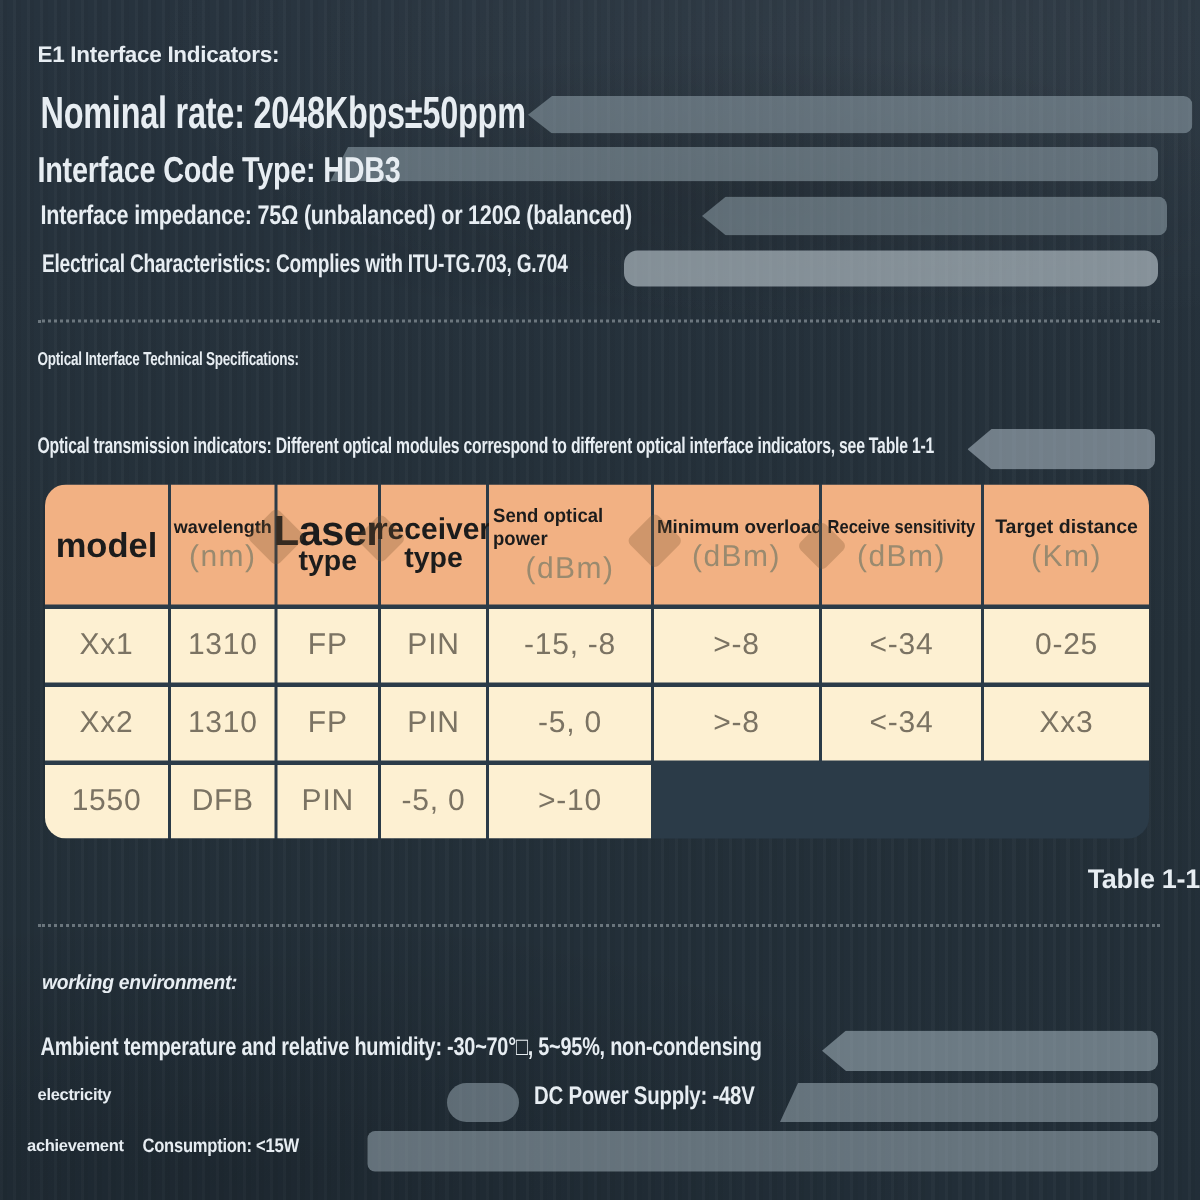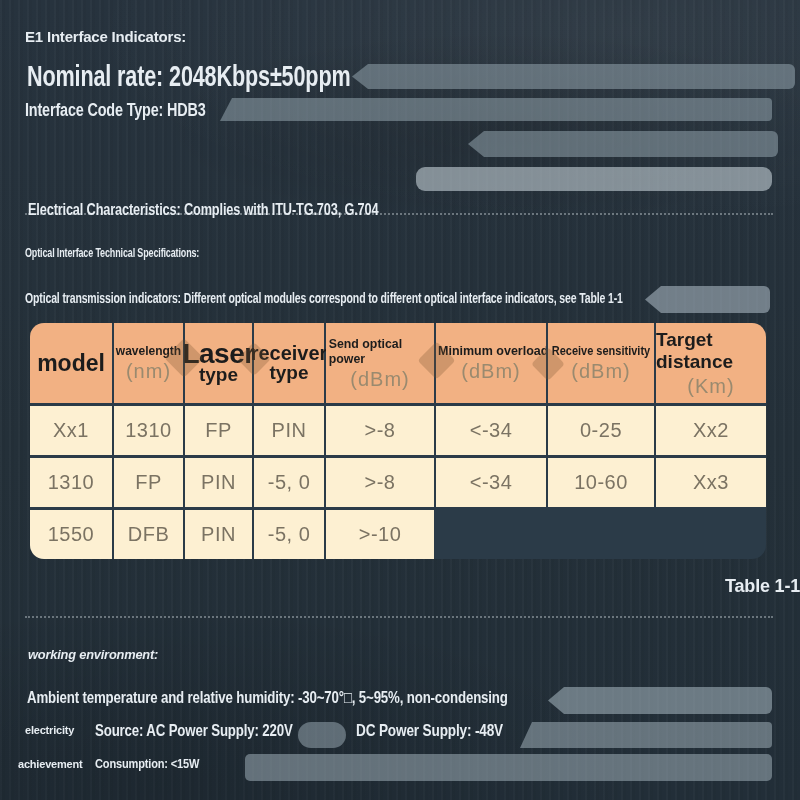--- a/index.html
+++ b/index.html
@@ -31,27 +31,27 @@
   #intro-pill{left:645px;top:286px;width:125px;height:27px;background:rgba(170,185,195,0.58);}
   #ambient-bar{left:548px;top:687px;width:224px;height:27px;background:rgba(170,185,195,0.55);}
   #ac-pill{left:298px;top:722px;width:48px;height:26px;background:rgba(160,176,186,0.5);}
   #dc-bar{left:520px;top:722px;width:252px;height:26px;background:rgba(165,180,190,0.52);}
   #consumption-bar{left:245px;top:754px;width:527px;height:27px;border-radius:5px;background:rgba(165,180,190,0.52);}
 
   
   #e1-title{left:25px;top:28px;font-size:15px;z-index:2;}
   #nominal{left:27px;top:60px;font-size:30px;line-height:32px;z-index:2;}
   #nominal .cx{transform:scaleX(0.72);}
-  #code{left:25px;top:100px;font-size:18px;z-index:2;}
+  #code{left:25px;top:100px;font-size:24px;z-index:2;}
   #code .cx{transform:scaleX(0.8);}
   #impedance{left:27px;top:133px;font-size:18px;z-index:2;}
   #impedance .cx{transform:scaleX(0.8);}
-  #electrical{left:28px;top:166px;font-size:17px;z-index:2;margin-top:34px;}
+  #electrical{left:28px;top:166px;font-size:17px;z-index:2;}
   #electrical .cx{transform:scaleX(0.75);}
-  #optical-title{left:25px;top:246px;font-size:12.5px;z-index:2;text-align:center;}
+  #optical-title{left:25px;top:232px;font-size:12.5px;z-index:2;text-align:center;}
   #optical-title .cx{transform:scaleX(0.72);}
   #intro{left:25px;top:289px;font-size:15px;font-weight:600;z-index:2;}
   #intro .cx{transform:scaleX(0.70);}
   #caption{left:0;top:576px;width:800px;text-align:right;font-size:18px;z-index:2;}
   #env-title{left:28px;top:647px;font-size:13.5px;z-index:2;font-style:italic;}
   #env-title .cx{transform:scaleX(0.95);}
   #ambient{left:27px;top:688px;font-size:17px;z-index:2;}
   #ambient .cx{transform:scaleX(0.78);}
   #electricity{left:25px;top:724px;font-size:11px;font-weight:600;z-index:2;}
   #ac{left:95px;top:721px;font-size:17px;z-index:2;}
@@ -82,21 +82,21 @@
   .c1 .t{font-size:23px;font-weight:600;}
   .c2 .t{font-size:12px;font-weight:700;}
   .c3 .t{font-size:28px;font-weight:700;letter-spacing:-0.5px;line-height:26px;}
   .c3 .s{color:#1c1c1c;font-size:19px;font-weight:700;letter-spacing:0;margin-top:-3px;}
   .c4 .t{font-size:20px;font-weight:700;line-height:20px;}
   .c4 .s{color:#1c1c1c;font-size:19px;font-weight:700;letter-spacing:0;margin-top:-1px;}
   .c5 .t{font-size:13px;font-weight:700;transform:scaleX(0.95);}
   .c6{overflow:hidden;}
   .c6 .t{font-size:12.5px;font-weight:700;white-space:nowrap;align-self:stretch;text-align:left;padding-left:2px;}
   .c7 .t{font-size:12.5px;font-weight:700;white-space:nowrap;transform:scaleX(0.88);}
-  .c8 .t{font-size:19px;font-weight:700;}
+  .c8 .t{font-size:13px;font-weight:700;}
 
   .diamond{position:absolute;background:rgba(120,82,45,0.28);transform:rotate(45deg);border-radius:4px;pointer-events:none;z-index:3;}
   #dm-1{left:170px;top:344px;width:28px;height:28px;}
   #dm-2{left:242px;top:347px;width:24px;height:24px;}
   #dm-3{left:423px;top:347px;width:27px;height:27px;}
   #dm-4{left:536px;top:352px;width:24px;height:24px;}
 </style>
 </head>
 <body>
 
@@ -111,20 +111,21 @@
   <div class="bar pill" id="ac-pill"></div>
   <div class="bar slant" id="dc-bar"></div>
   <div class="bar" id="consumption-bar"></div>
 
   <div class="dotline" id="dotline-1"></div>
   <div class="dotline" id="dotline-2"></div>
 
   <div class="abs t-white" id="e1-title"><span class="cx">E1 Interface Indicators:</span></div>
   <div class="abs t-white" id="nominal"><span class="cx">Nominal rate: 2048Kbps±50ppm</span></div>
   <div class="abs t-white" id="code"><span class="cx">Interface Code Type: HDB3</span></div>
+  <div class="abs t-white" id="impedance"><span class="cx">Interface impedance: 75Ω (unbalanced) or 120Ω (balanced)</span></div>
   <div class="abs t-white" id="electrical"><span class="cx">Electrical Characteristics: Complies with ITU-TG.703, G.704</span></div>
 
   <div class="abs t-white" id="optical-title"><span class="cx">Optical Interface Technical Specifications:</span></div>
   <div class="abs t-white" id="intro"><span class="cx">Optical transmission indicators: Different optical modules correspond to different optical interface indicators, see Table 1-1</span></div>
 
   <div class="abs" id="spec-table">
     <div class="th c1">
         <span class="t">model</span>
       </div>
     <div class="th c2">
@@ -153,49 +154,48 @@
       </div>
     <div class="th c8">
         <span class="t">Target distance</span>
         <span class="s">(Km)</span>
       </div>
 
     <div class="td">Xx1</div>
     <div class="td">1310</div>
     <div class="td">FP</div>
     <div class="td">PIN</div>
+    <div class="td">-15, -8</div>
     <div class="td">&gt;-8</div>
     <div class="td">&lt;-34</div>
     <div class="td">0-25</div>
 
     <div class="td">Xx2</div>
     <div class="td">1310</div>
     <div class="td">FP</div>
     <div class="td">PIN</div>
     <div class="td">-5, 0</div>
     <div class="td">&gt;-8</div>
     <div class="td">&lt;-34</div>
-    <div class="td">10-60</div>
 
     <div class="td">Xx3</div>
     <div class="td">1550</div>
     <div class="td">DFB</div>
     <div class="td">PIN</div>
     <div class="td">-5, 0</div>
     <div class="td">&gt;-10</div>
   </div>
 
   <div class="diamond" id="dm-1"></div>
   <div class="diamond" id="dm-2"></div>
   <div class="diamond" id="dm-3"></div>
   <div class="diamond" id="dm-4"></div>
 
   <div class="abs t-white" id="caption">Table 1-1</div>
 
   <div class="abs t-white" id="env-title"><span class="cx">working environment:</span></div>
   <div class="abs t-white" id="ambient"><span class="cx">Ambient temperature and relative humidity: -30~70°□, 5~95%, non-condensing</span></div>
   <div class="abs t-white" id="electricity"><span class="cx">electricity</span></div>
-  <div class="abs t-white" id="ac"><span class="cx">Source: AC Power Supply: 220V</span></div>
   <div class="abs t-white" id="dc"><span class="cx">DC Power Supply: -48V</span></div>
   <div class="abs t-white" id="achievement"><span class="cx">achievement</span></div>
   <div class="abs t-white" id="consumption"><span class="cx">Consumption: &lt;15W</span></div>
 
 </div>
 
 </body></html>

